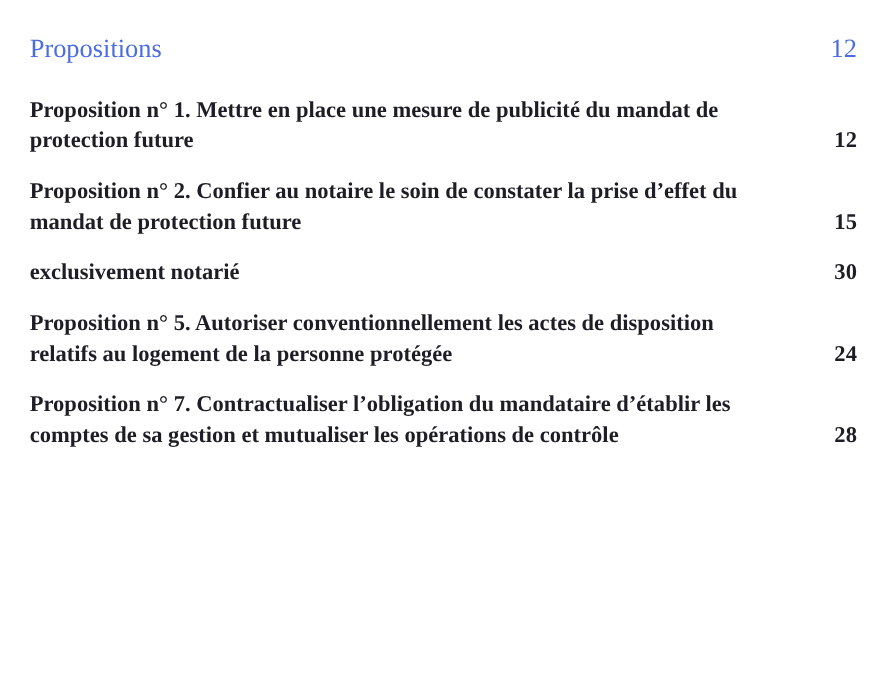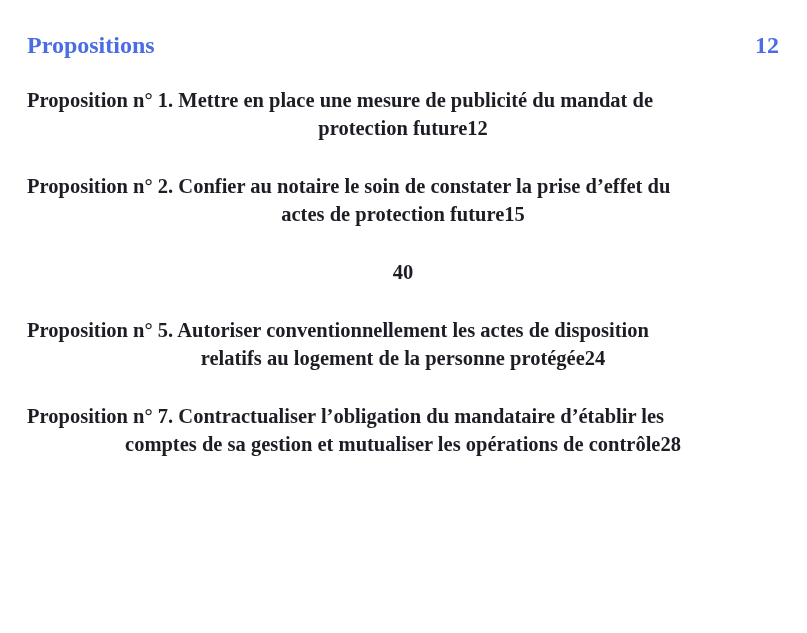--- a/index.html
+++ b/index.html
@@ -19,38 +19,38 @@
     width: 807px;
     height: 633px;
     padding: 31px 28px 0 27px;
     background: var(--paper);
   }
   .toc-header {
     display: flex;
     justify-content: space-between;
     align-items: flex-start;
     color: var(--accent);
-    font-weight: bold;
+    font-weight: normal;
     font-size: 24px;
     line-height: 29px;
   }
   .toc-header .hdr-label { white-space: nowrap; }
   .toc-entries { display: block; }
   .entry {
-    margin-top: 30px;
+    margin-top: 18px;
     color: var(--ink);
     font-weight: bold;
     font-size: 20.5px;
     line-height: 28px;
   }
   .entry:first-child { margin-top: 26px; }
   .entry .l1 { white-space: nowrap; }
   .entry-row {
     display: flex;
-    justify-content: center;
+    justify-content: space-between;
     align-items: baseline;
   }
   .entry .l2 { white-space: nowrap; }
   .entry .pg { white-space: nowrap; text-align: right; }
 </style>
 </head>
 <body>
 
 <div class="page">
 
@@ -64,28 +64,29 @@
       <div class="l1">Proposition n° 1. Mettre en place une mesure de publicité du mandat de</div>
       <div class="entry-row">
         <div class="l2">protection future</div>
         <div class="pg">12</div>
       </div>
     </div>
 
     <div class="entry">
       <div class="l1">Proposition n° 2. Confier au notaire le soin de constater la prise d’effet du</div>
       <div class="entry-row">
-        <div class="l2">actes de protection future</div>
+        <div class="l2">mandat de protection future</div>
         <div class="pg">15</div>
       </div>
     </div>
 
     <div class="entry">
       <div class="entry-row">
-        <div class="pg">40</div>
+        <div class="l2">exclusivement notarié</div>
+        <div class="pg">30</div>
       </div>
     </div>
 
 
     <div class="entry">
       <div class="l1">Proposition n° 5. Autoriser conventionnellement les actes de disposition</div>
       <div class="entry-row">
         <div class="l2">relatifs au logement de la personne protégée</div>
         <div class="pg">24</div>
       </div>

